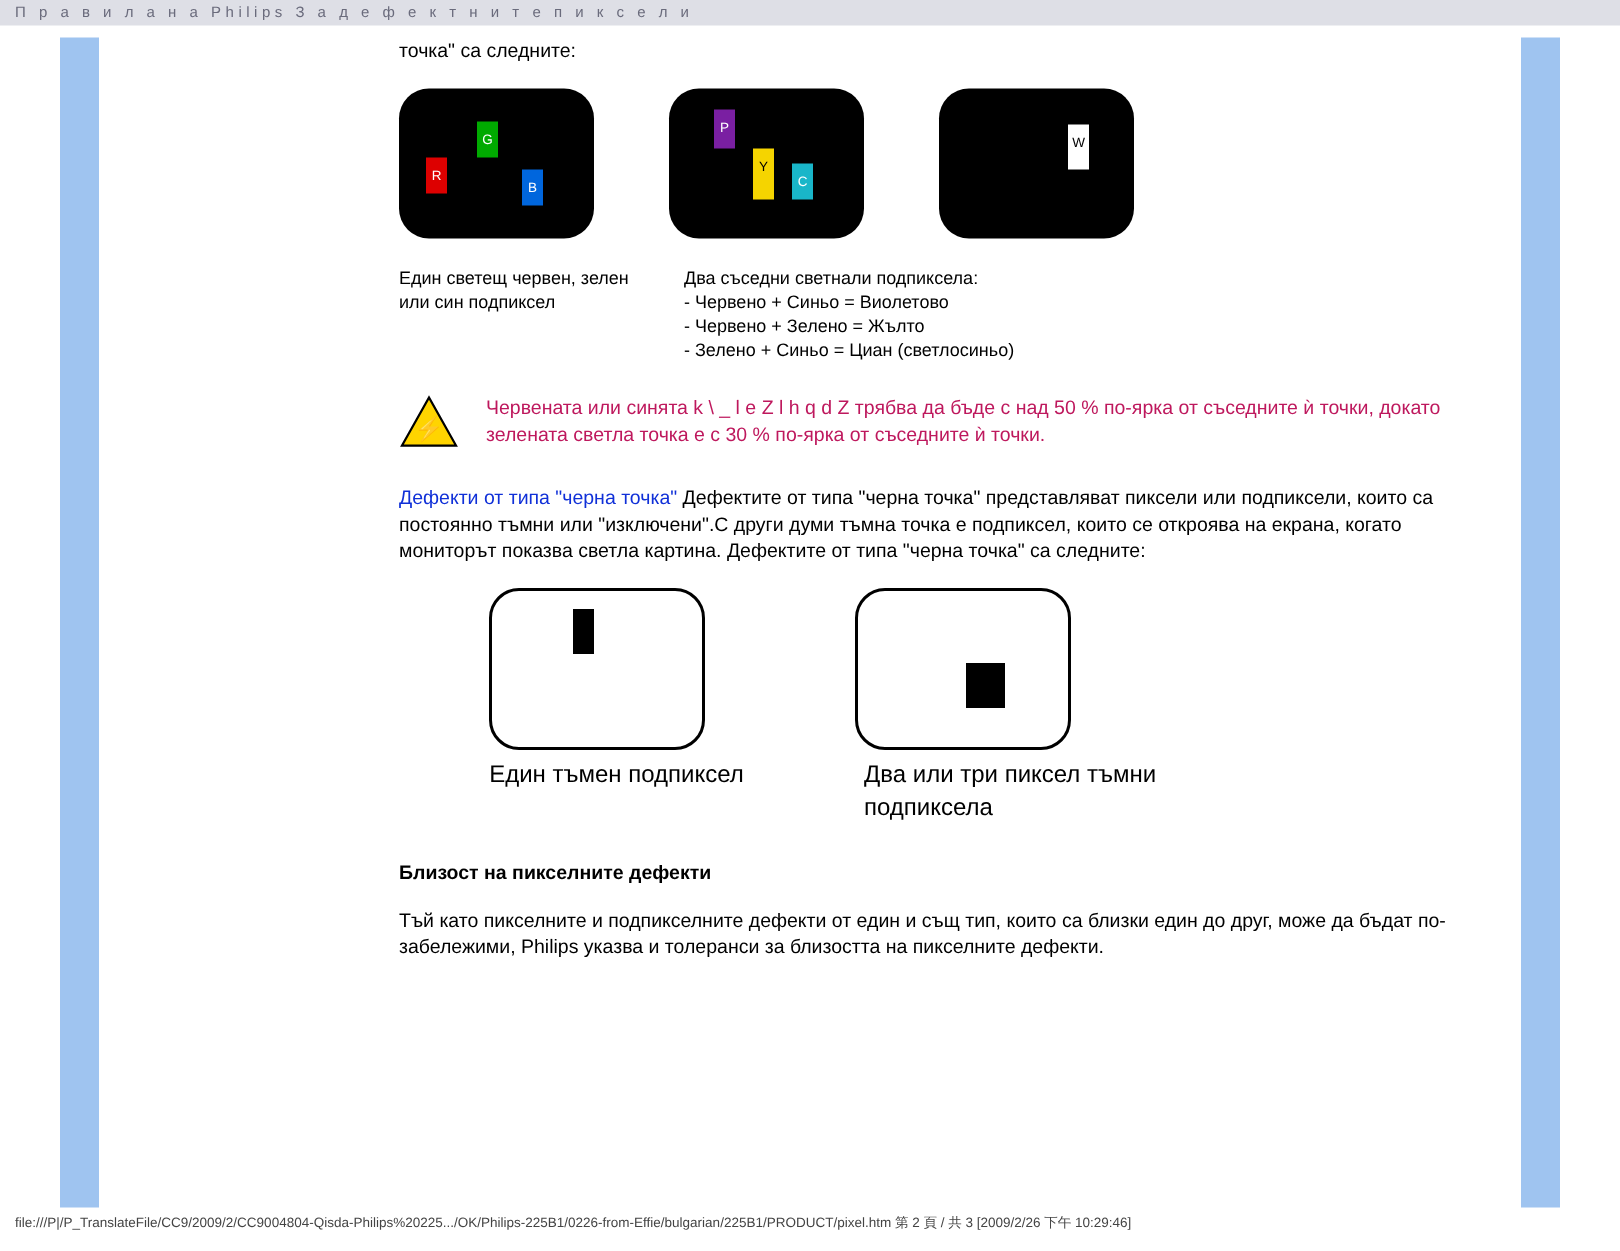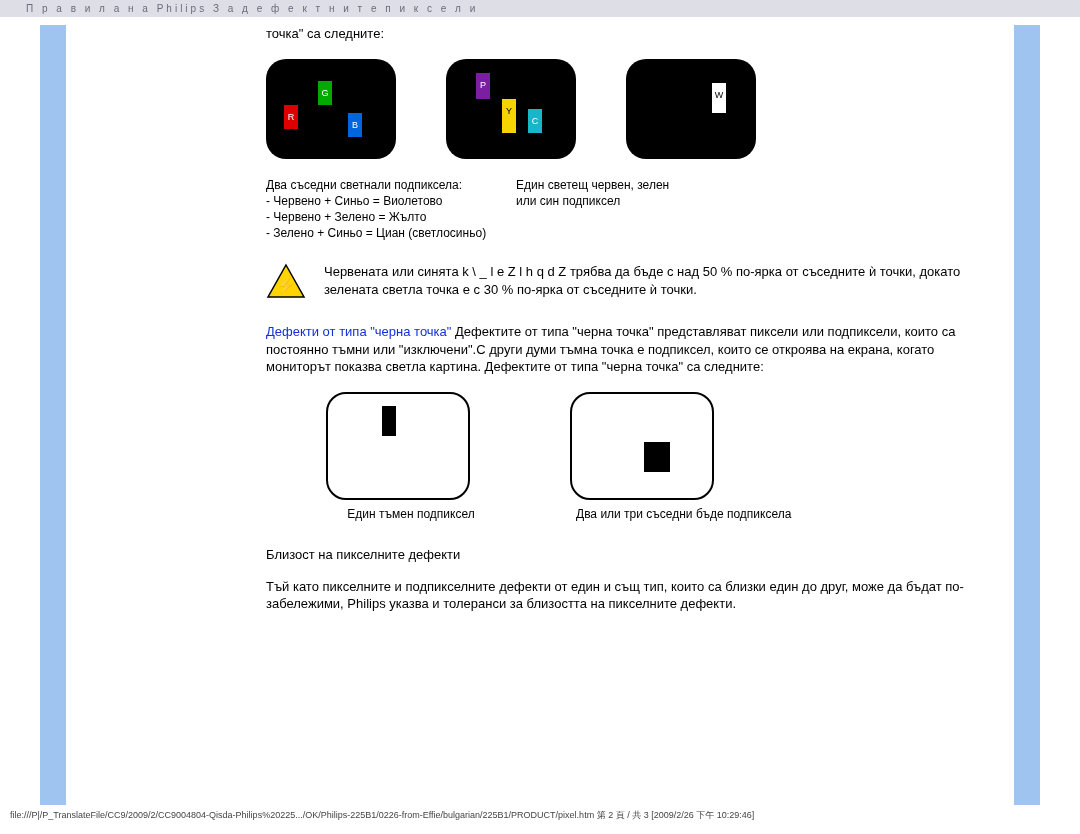--- a/index.html
+++ b/index.html
@@ -1,39 +1,39 @@
 <!DOCTYPE html>
 <html><head>
 <meta charset="utf-8">
 <style>
   body{margin:0;font-family:Arial,Helvetica,sans-serif;font-size:13px;color:#000;background:#fff}
-  .header-banner{background:#dedfe6;color:#6a6b7c;font-size:10px;letter-spacing:3px;padding:3px 26px}
+  .header-banner{background:#dedfe6;color:#6a6b7c;font-size:10px;letter-spacing:3px;padding:3px 10px}
   
   .container{position:relative;margin:0 40px;min-height:780px}
   .container .lr{position:absolute;top:0;bottom:0;width:26px;background:#9fc4f0}
   .container .lr.l{left:0}
   .container .lr.r{right:0}
   .body{margin:0 26px;padding:0 14px 20px 200px;font-size:13px;line-height:1.35}
   .row-imgs{display:flex;gap:50px;margin:12px 0 18px}
   .tile{width:130px;height:100px;border-radius:20px;position:relative}
   .black{background:#000}
   .white{background:#fff;border:2px solid #000;width:140px;height:104px}
   .px{position:absolute;width:14px;height:24px;font-size:9px;color:#fff;text-align:center;line-height:24px}
   .row-caps{display:flex;gap:20px;margin-bottom:22px}
   .cap{width:190px;font-size:12px}
   .warnrow{display:flex;align-items:flex-start;gap:18px;margin:6px 0 24px}
   .tri{width:40px;height:36px;position:relative}
   .tri svg{width:40px;height:36px}
-  .warn-text{color:#000000;font-size:13px;flex:1}
+  .warn-text{color:#be185d;font-size:13px;flex:1}
   .para{margin:8px 0 16px}
   .blue{color:#1030d8}
-  .h{font-weight:400;font-size:13px;margin:18px 0 14px}
+  .h{font-weight:700;font-size:13px;margin:18px 0 14px}
   .row-imgs2{display:flex;gap:100px;margin:14px 0 6px;padding-left:60px}
   .row-caps2{display:flex;gap:80px;margin-bottom:24px;padding-left:60px}
-  .cap2{font-size:12px}
+  .cap2{font-size:16px}
   .footer{font-size:9px;color:#444;padding:4px 10px}
 </style>
 </head>
 <body>
 
 <div class="header-banner">П р а в и л а   н а   Philips   З а   д е ф е к т н и т е   п и к с е л и</div>
 
 <div class="container">
   <div class="lr l"></div>
   <div class="lr r"></div>
@@ -52,25 +52,25 @@
         <div class="px" style="background:#7a1fa2;left:30px;top:14px;height:26px">P</div>
         <div class="px" style="background:#f5d400;left:56px;top:40px;height:34px;color:#000">Y</div>
         <div class="px" style="background:#19b6c9;left:82px;top:50px">C</div>
       </div>
       <div class="tile black">
         <div class="px" style="background:#fff;color:#000;left:86px;top:24px;height:30px">W</div>
       </div>
     </div>
 
     <div class="row-caps">
+      <div class="cap" style="width:170px">Един светещ червен, зелен или син подпиксел</div>
       <div class="cap" style="width:230px;white-space:pre-line">Два съседни светнали подпиксела:
 - Червено + Синьо = Виолетово
 - Червено + Зелено = Жълто
 - Зелено + Синьо = Циан (светлосиньо)</div>
-      <div class="cap" style="width:170px">Един светещ червен, зелен или син подпиксел</div>
     </div>
 
     <div class="warnrow">
       <div class="tri">
         <svg viewBox="0 0 40 36">
             <polygon points="20,2 38,34 2,34" fill="#ffd400" stroke="#000" stroke-width="1.5"></polygon>
             <text x="20" y="28" text-anchor="middle" font-size="16" fill="#000">⚡</text>
           </svg>
       </div>
       <div class="warn-text">Червената или синята  k \ _ l e Z  l h q d Z трябва да бъде с над 50 % по-ярка от съседните ѝ точки, докато зелената светла точка е с 30 % по-ярка от съседните ѝ точки.</div>
@@ -84,21 +84,21 @@
       <div class="tile white">
         <div style="position:absolute;background:#000;width:14px;height:30px;left:54px;top:12px"></div>
       </div>
       <div class="tile white">
         <div style="position:absolute;background:#000;width:26px;height:30px;left:72px;top:48px"></div>
       </div>
     </div>
 
     <div class="row-caps2">
       <div class="cap2" style="width:170px;text-align:center">Един тъмен подпиксел</div>
-      <div class="cap2" style="width:260px">Два или три съседни бъде подпиксела</div>
+      <div class="cap2" style="width:260px">Два или три пиксел тъмни подпиксела</div>
     </div>
 
     <div class="h">Близост на пикселните дефекти</div>
     <div class="para">Тъй като пикселните и подпикселните дефекти от един и същ тип, които са близки един до друг, може да бъдат по-забележими, Philips указва и толеранси за близостта на пикселните дефекти.</div>
 
 
   </div>
 </div>
 
 <div class="footer">file:///P|/P_TranslateFile/CC9/2009/2/CC9004804-Qisda-Philips%20225.../OK/Philips-225B1/0226-from-Effie/bulgarian/225B1/PRODUCT/pixel.htm 第 2 頁 / 共 3  [2009/2/26 下午 10:29:46]</div>

